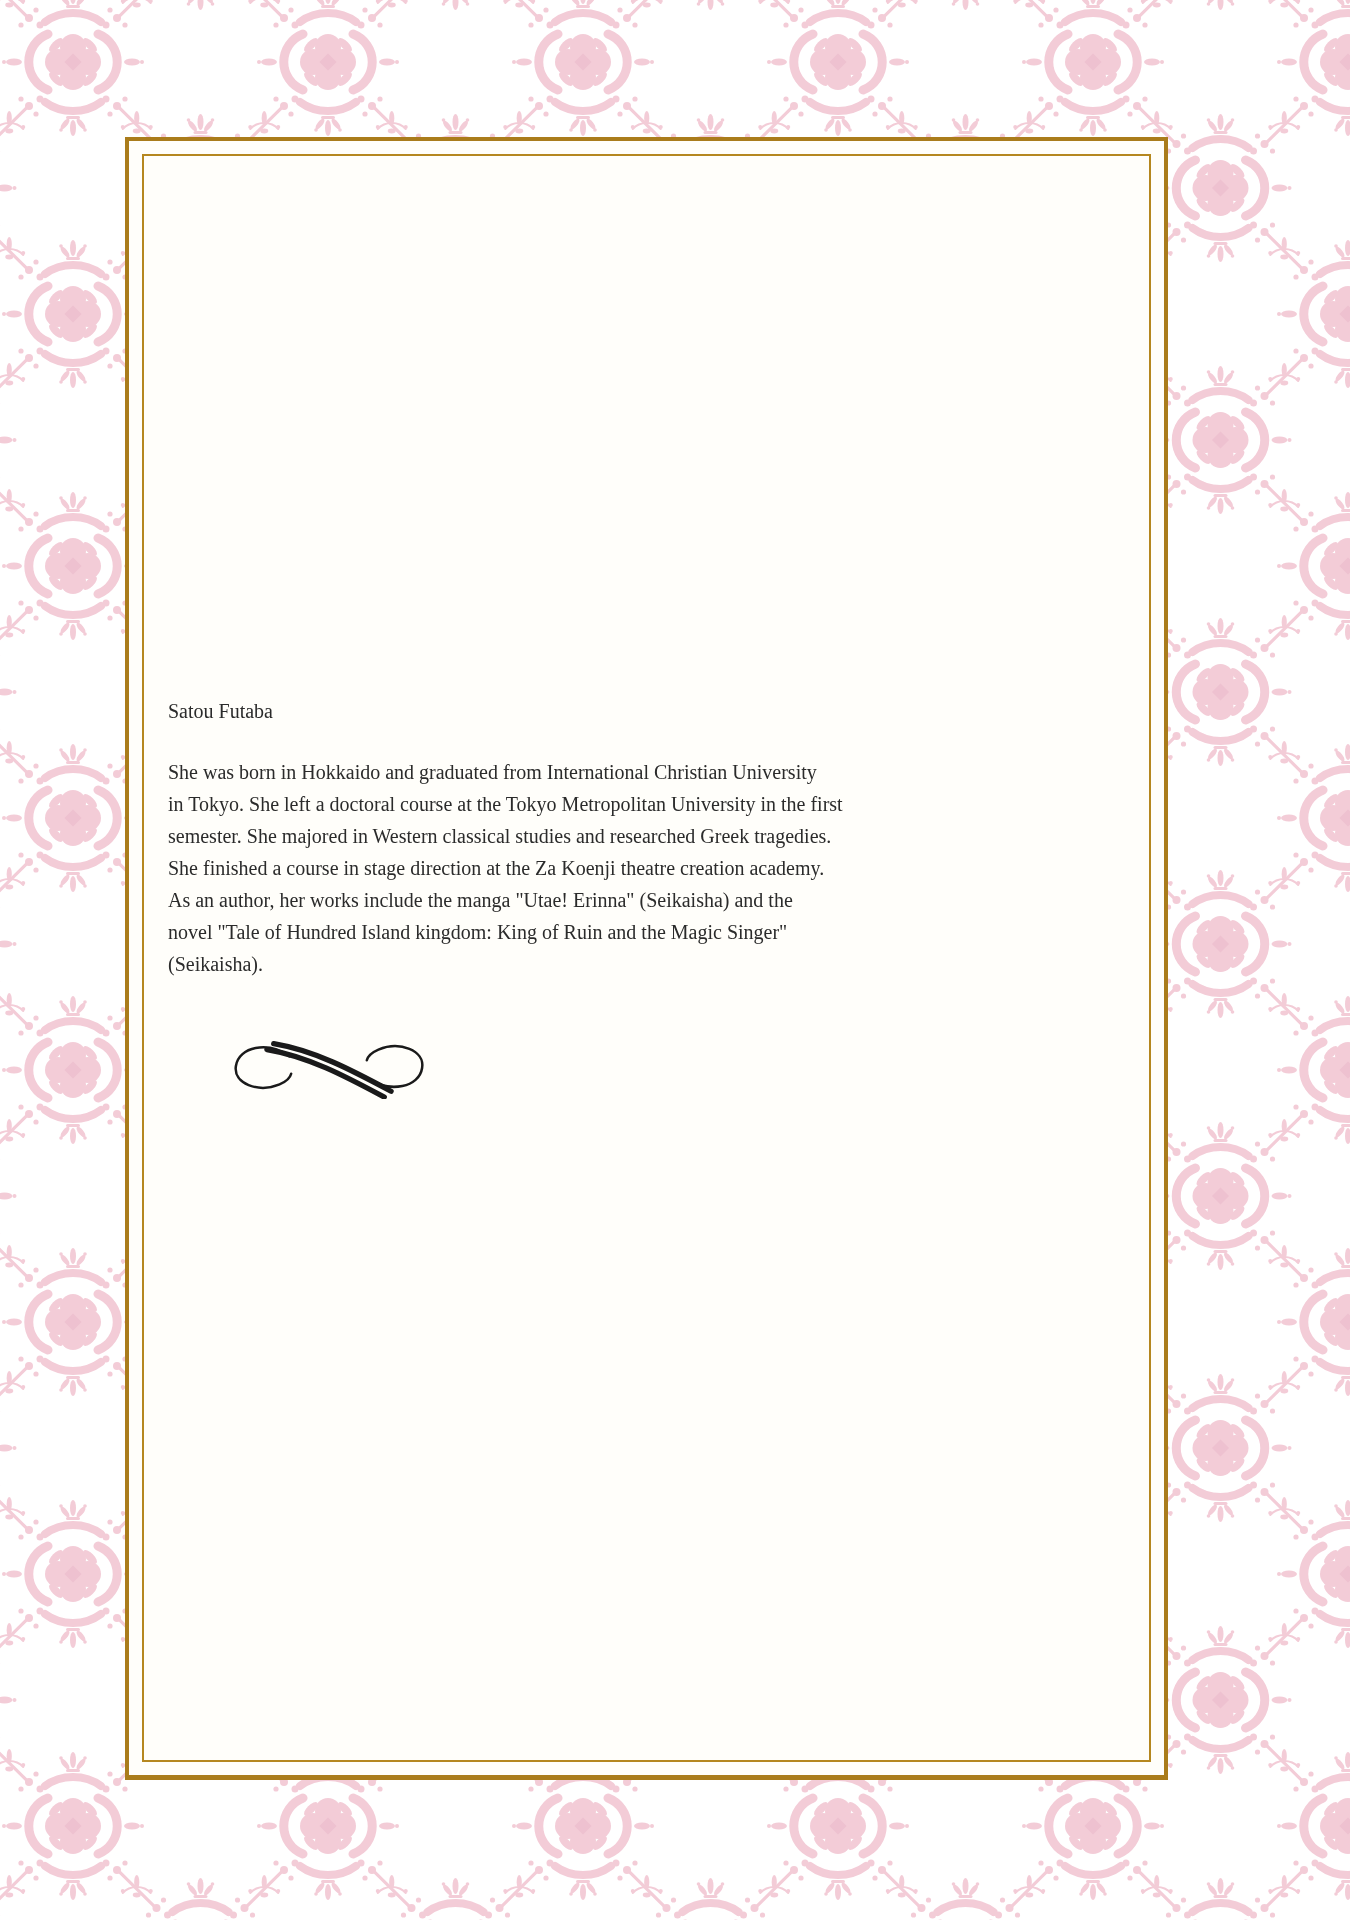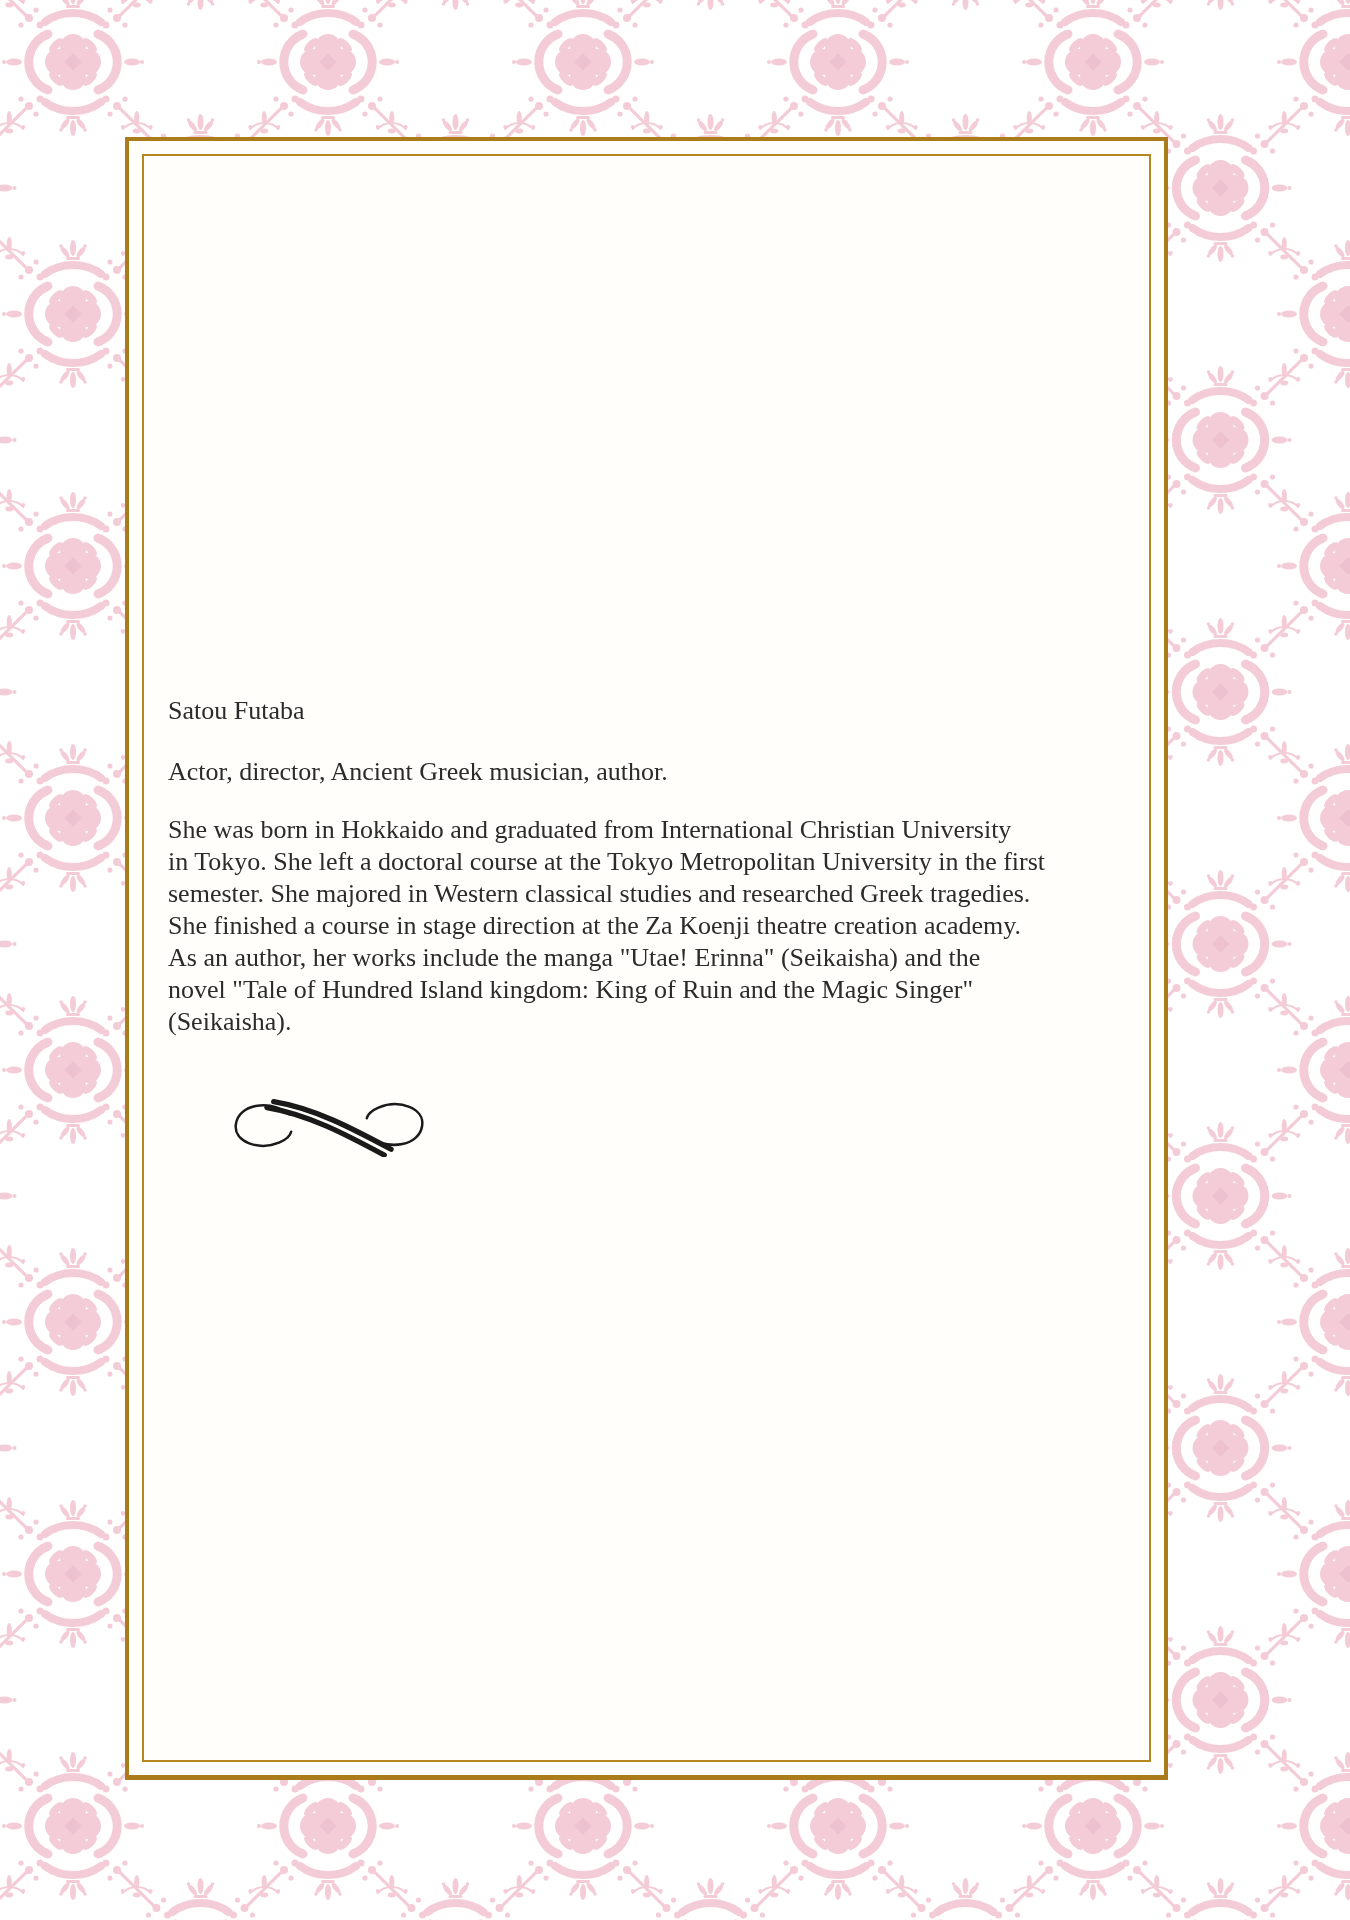--- a/index.html
+++ b/index.html
@@ -38,21 +38,21 @@
     inset:13px;
     border:2px solid var(--frame-gold-inner);
   }
   .text-area{
     position:absolute;
     left:39px;top:554px;right:25px;
     color:var(--text);
   }
   .text-area p{
     margin:0;
-    font-size:26px;
+    font-size:20px;
     line-height:32px;
   }
   .name{margin-bottom:29px !important;}
   .roles{margin-bottom:26px !important;}
   .bio{white-space:pre-line;}
   .flourish{
     display:block;
     margin:55px 0 0 58px;
   }
   .fl{stroke:var(--flourish);fill:none;stroke-linecap:round;}
@@ -137,21 +137,20 @@
     </defs>
     <rect width="1350" height="1920" fill="url(#damask)"></rect>
   </svg>
 
   <div class="frame">
     <div class="frame-inner"></div>
 
     <div class="text-area">
       <p class="name">Satou Futaba</p>
 
-      <p class="roles">Actor, director, Ancient Greek musician, author.</p>
 
       <p class="bio">She was born in Hokkaido and graduated from International Christian University
 in Tokyo. She left a doctoral course at the Tokyo Metropolitan University in the first
 semester. She majored in Western classical studies and researched Greek tragedies.
 She finished a course in stage direction at the Za Koenji theatre creation academy.
 As an author, her works include the manga "Utae! Erinna" (Seikaisha) and the
 novel "Tale of Hundred Island kingdom: King of Ruin and the Magic Singer"
 (Seikaisha).</p>
 
       <svg class="flourish" width="206" height="64" viewBox="0 0 210 66" aria-hidden="true">

